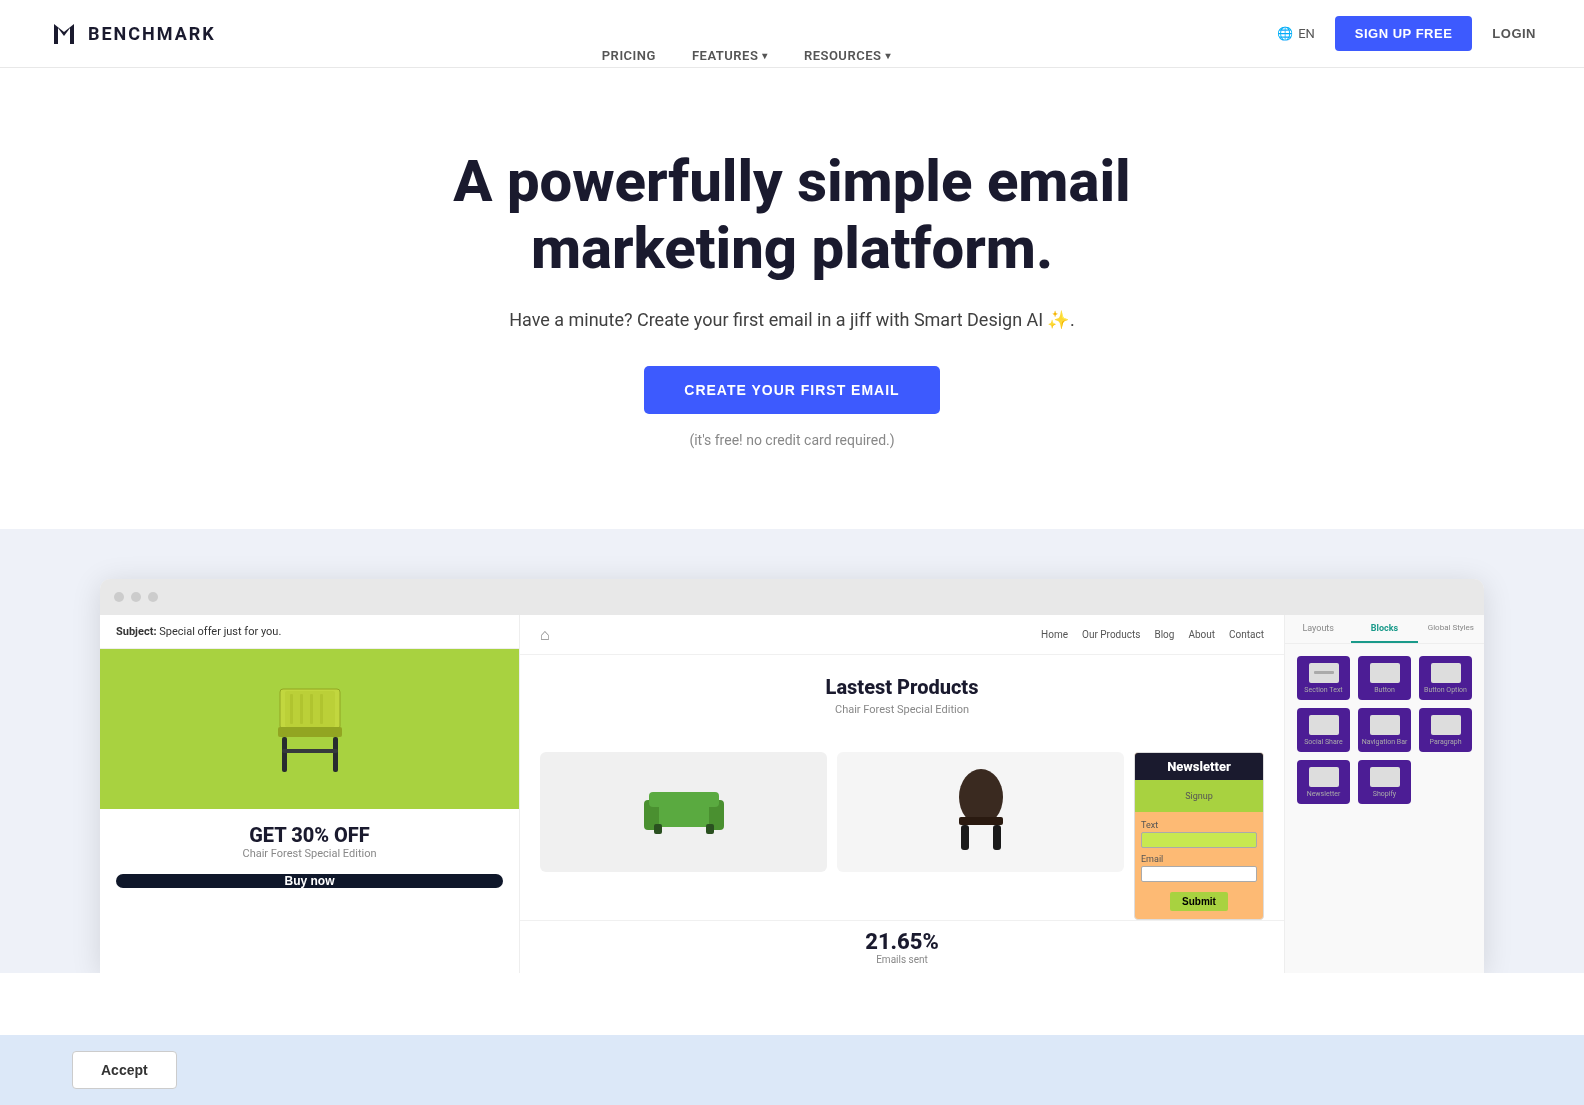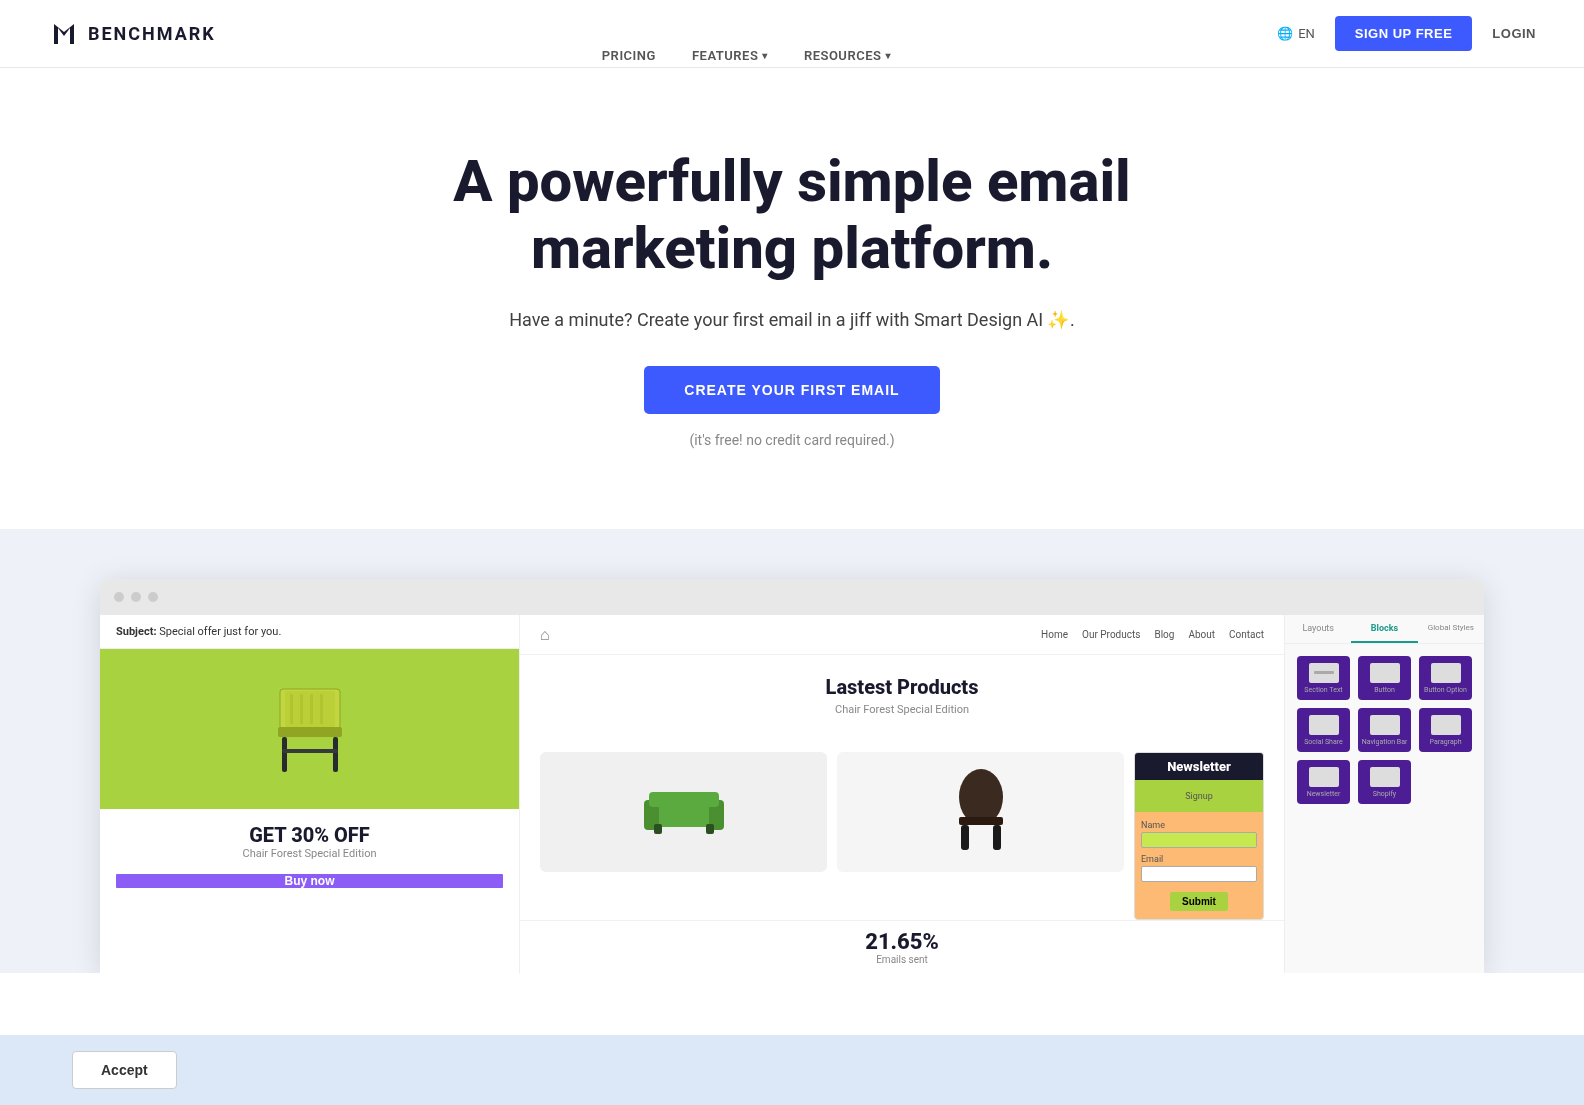--- a/index.html
+++ b/index.html
@@ -69,22 +69,22 @@
       background: #a8d240; padding: 0; position: relative; height: 160px; overflow: hidden;
       display: flex; align-items: center; justify-content: center;
     }
     .chair-svg { opacity: 0.9; }
     .email-promo {
       background: #fff; padding: 14px 16px; text-align: center;
     }
     .email-promo-title { font-size: 20px; font-weight: 800; color: #1a1a2e; }
     .email-promo-sub { font-size: 11px; color: #888; margin-bottom: 10px; }
     .email-promo-btn {
-      background: #8b5cf6; color: #fff; border: none;
-      padding: 0 24px; border-radius: 1px; font-size: 12px; font-weight: 700; cursor: pointer; width: 100%;
+      background: #0f172a; color: #fff; border: none;
+      padding: 0 24px; border-radius: 12px; font-size: 12px; font-weight: 700; cursor: pointer; width: 100%;
     }
 
     
     .website-preview {
       flex: 1; padding: 0; overflow: hidden; position: relative;
     }
     .site-nav-bar {
       background: #fff; padding: 10px 20px; display: flex; justify-content: space-between; align-items: center;
       border-bottom: 1px solid #f0f0f0; font-size: 10px; color: #666;
     }
@@ -253,21 +253,21 @@
               <rect x="8" y="50" width="44" height="8" rx="2" fill="#2a1a10"></rect>
               <rect x="10" y="58" width="8" height="25" rx="3" fill="#1a1a1a"></rect>
               <rect x="42" y="58" width="8" height="25" rx="3" fill="#1a1a1a"></rect>
             </svg>
           </div>
 
           <div style="background:#fdba74; border: 1px solid #ddd; border-radius:4px; overflow:hidden; width:130px; flex-shrink:0;">
             <div style="background:#1a1a2e; color:#fff; text-align:center; padding:6px; font-size:13px; font-weight:800;">Newsletter</div>
             <div style="background:#a8d240; color:#555; text-align:center; padding:11px; font-size:9px;">Signup</div>
             <div style="padding:8px 6px;">
-              <div style="font-size:9px; color:#555; margin-bottom:2px;">Name</div>
+              <div style="font-size:9px; color:#555; margin-bottom:2px;">Text</div>
               <div style="height:16px; background:#c8e850; border:1px solid #aaa; border-radius:2px; margin-bottom:6px;"></div>
               <div style="font-size:9px; color:#555; margin-bottom:2px;">Email</div>
               <div style="height:16px; background:#fff; border:1px solid #aaa; border-radius:2px; margin-bottom:8px;"></div>
               <div style="text-align:center;">
                 <button style="background:#a8d240; border:none; padding:4px 12px; border-radius:2px; font-size:10px; font-weight:700; cursor:pointer;">Submit</button>
               </div>
             </div>
           </div>
         </div>
         <div class="stats-bar">

